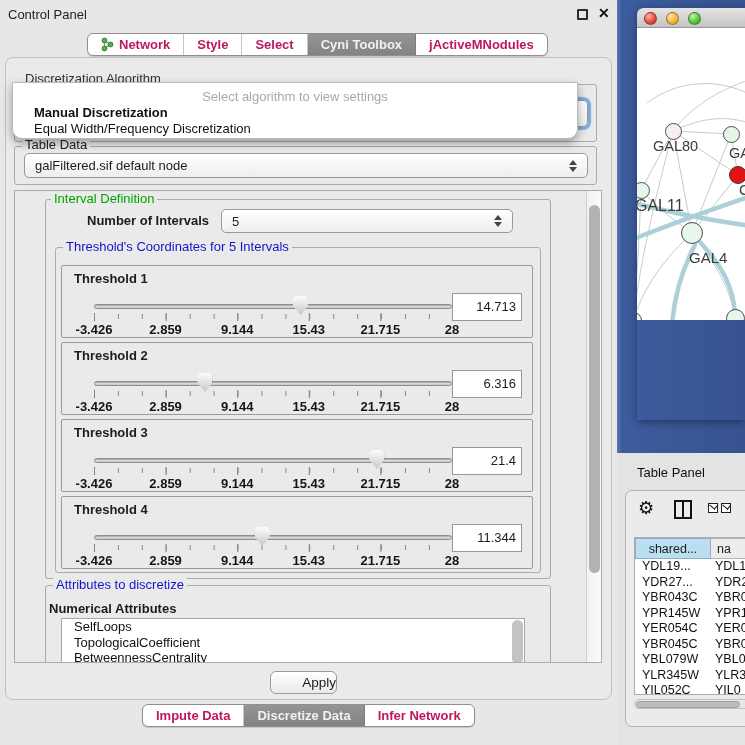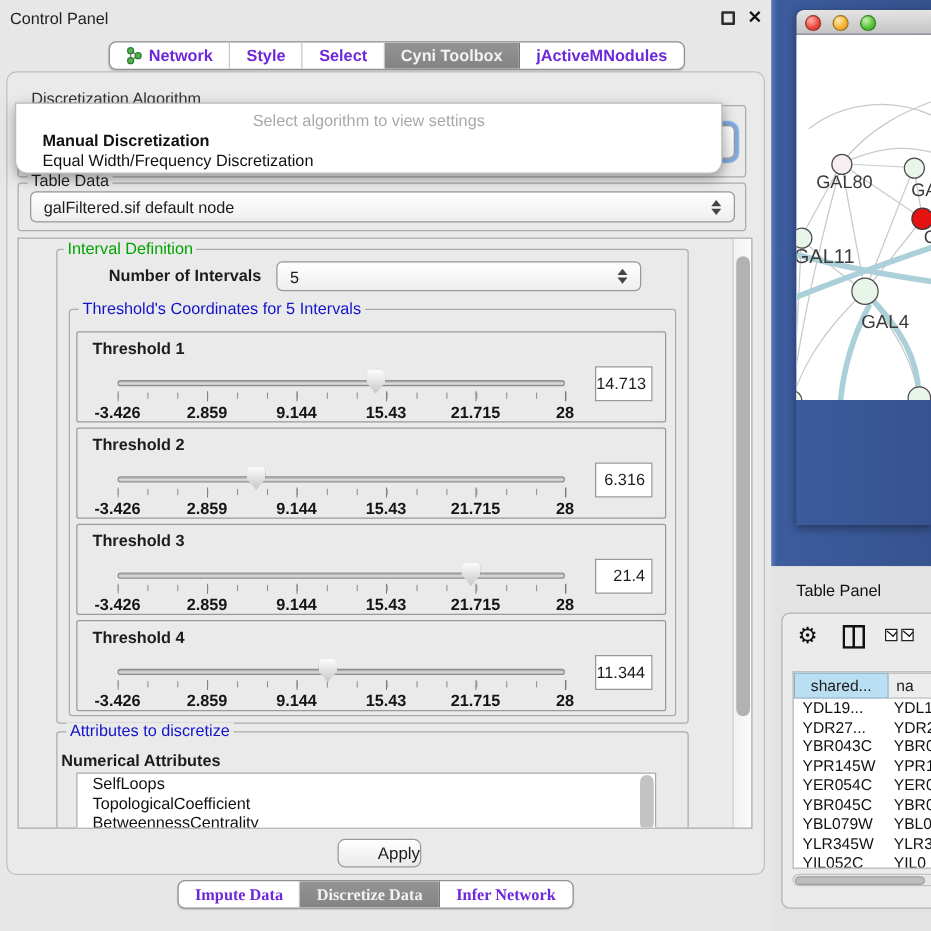--- a/index.html
+++ b/index.html
@@ -12,26 +12,26 @@
 
   
   #control-panel{left:0;top:0;width:617px;height:745px;background:#e7e7e7;}
   #cp-titlebar{left:0;top:0;width:617px;height:28px;}
   #cp-title{left:8px;top:7px;font-size:13px;color:#222;}
   #cp-float{left:577px;top:9px;width:11px;height:11px;border:2px solid #2c2c2c;border-radius:1px;}
   #cp-close{left:598px;top:5px;font-size:14px;font-weight:bold;color:#111;}
 
   .segbar{display:flex;height:23px;background:#ffffff;border:1px solid #8f8f8f;border-radius:6px;overflow:hidden;
           box-shadow:0 1px 1px rgba(0,0,0,.15);}
-  .seg{display:flex;align-items:center;gap:5px;padding:0 13px;font-size:13px;font-weight:600;color:#6d28d9;
+  .seg{display:flex;align-items:center;gap:5px;padding:0 13px;font-size:13px;font-weight:600;color:#be185d;
        border-right:1px solid #c6c6c6;white-space:nowrap;}
   .seg:last-child{border-right:none;}
   .seg.sel{background:linear-gradient(#949494,#838383);color:#f2f2f2;border-right-color:#7a7a7a;}
   #top-tabs{left:87px;top:33px;}
-  #bottom-tabs{left:142px;top:704px;font-family:Liberation Serif, serif;}
+  #bottom-tabs{left:142px;top:704px;}
 
   #main-panel{left:5px;top:57px;width:607px;height:643px;background:#eaeaea;
               border:1px solid #c0c0c0;border-radius:8px;}
 
   .group-title{font-size:13px;background:#eaeaea;padding:0 3px;line-height:14px;}
   .gborder{border:1px solid #ababab;border-radius:3px;}
   .gt-green{color:#00a400;}
   .gt-blue{color:#1313cc;}
   .gt-dark{color:#333;}
 
@@ -85,21 +85,21 @@
   .ticks::before{content:"";position:absolute;inset:0;
          background:linear-gradient(90deg,#787878 1px,transparent 1px) 0 0/20% 100% repeat-x;
          border-right:1px solid #787878;}
   .ticks::after{content:"";position:absolute;left:0;right:0;top:1px;height:5px;
          background:linear-gradient(90deg,#8a8a8a 1px,transparent 1px) 0 0/6.6667% 100% repeat-x;}
   .tlabels{position:absolute;left:32px;top:56px;width:358px;height:12px;}
   .tlabels span{position:absolute;transform:translateX(-50%);font-size:13px;font-weight:bold;color:#151515;white-space:nowrap;}
   .tlabels span:nth-child(1){left:0;} .tlabels span:nth-child(2){left:20%;}
   .tlabels span:nth-child(3){left:40%;} .tlabels span:nth-child(4){left:60%;}
   .tlabels span:nth-child(5){left:80%;} .tlabels span:nth-child(6){left:100%;}
-  .thr-value{position:absolute;right:10px;top:27px;width:46px;height:28px;background:#fff;border:1px solid #979797;
+  .thr-value{position:absolute;right:10px;top:27px;width:70px;height:28px;background:#fff;border:1px solid #979797;
              font-size:13px;text-align:right;line-height:26px;padding-right:5px;}
 
   #attr-border{left:30px;top:394px;width:506px;height:150px;}
   #attr-title{left:38px;top:387px;}
   #attr-label{left:34px;top:410px;font-size:13px;font-weight:bold;}
   #attr-list{left:46px;top:427px;width:464px;height:100px;background:#fff;border:1px solid #a8a8a8;overflow:hidden;}
   .attr-item{font-size:13px;line-height:15.5px;padding-left:12px;color:#111;}
   #attr-vsb{position:absolute;right:1px;top:1px;width:11px;height:44px;background:#c3c3c3;border-radius:6px;}
 
   #apply-btn{left:270px;top:671px;width:67px;height:23px;background:linear-gradient(#ffffff,#e9e9e9);

